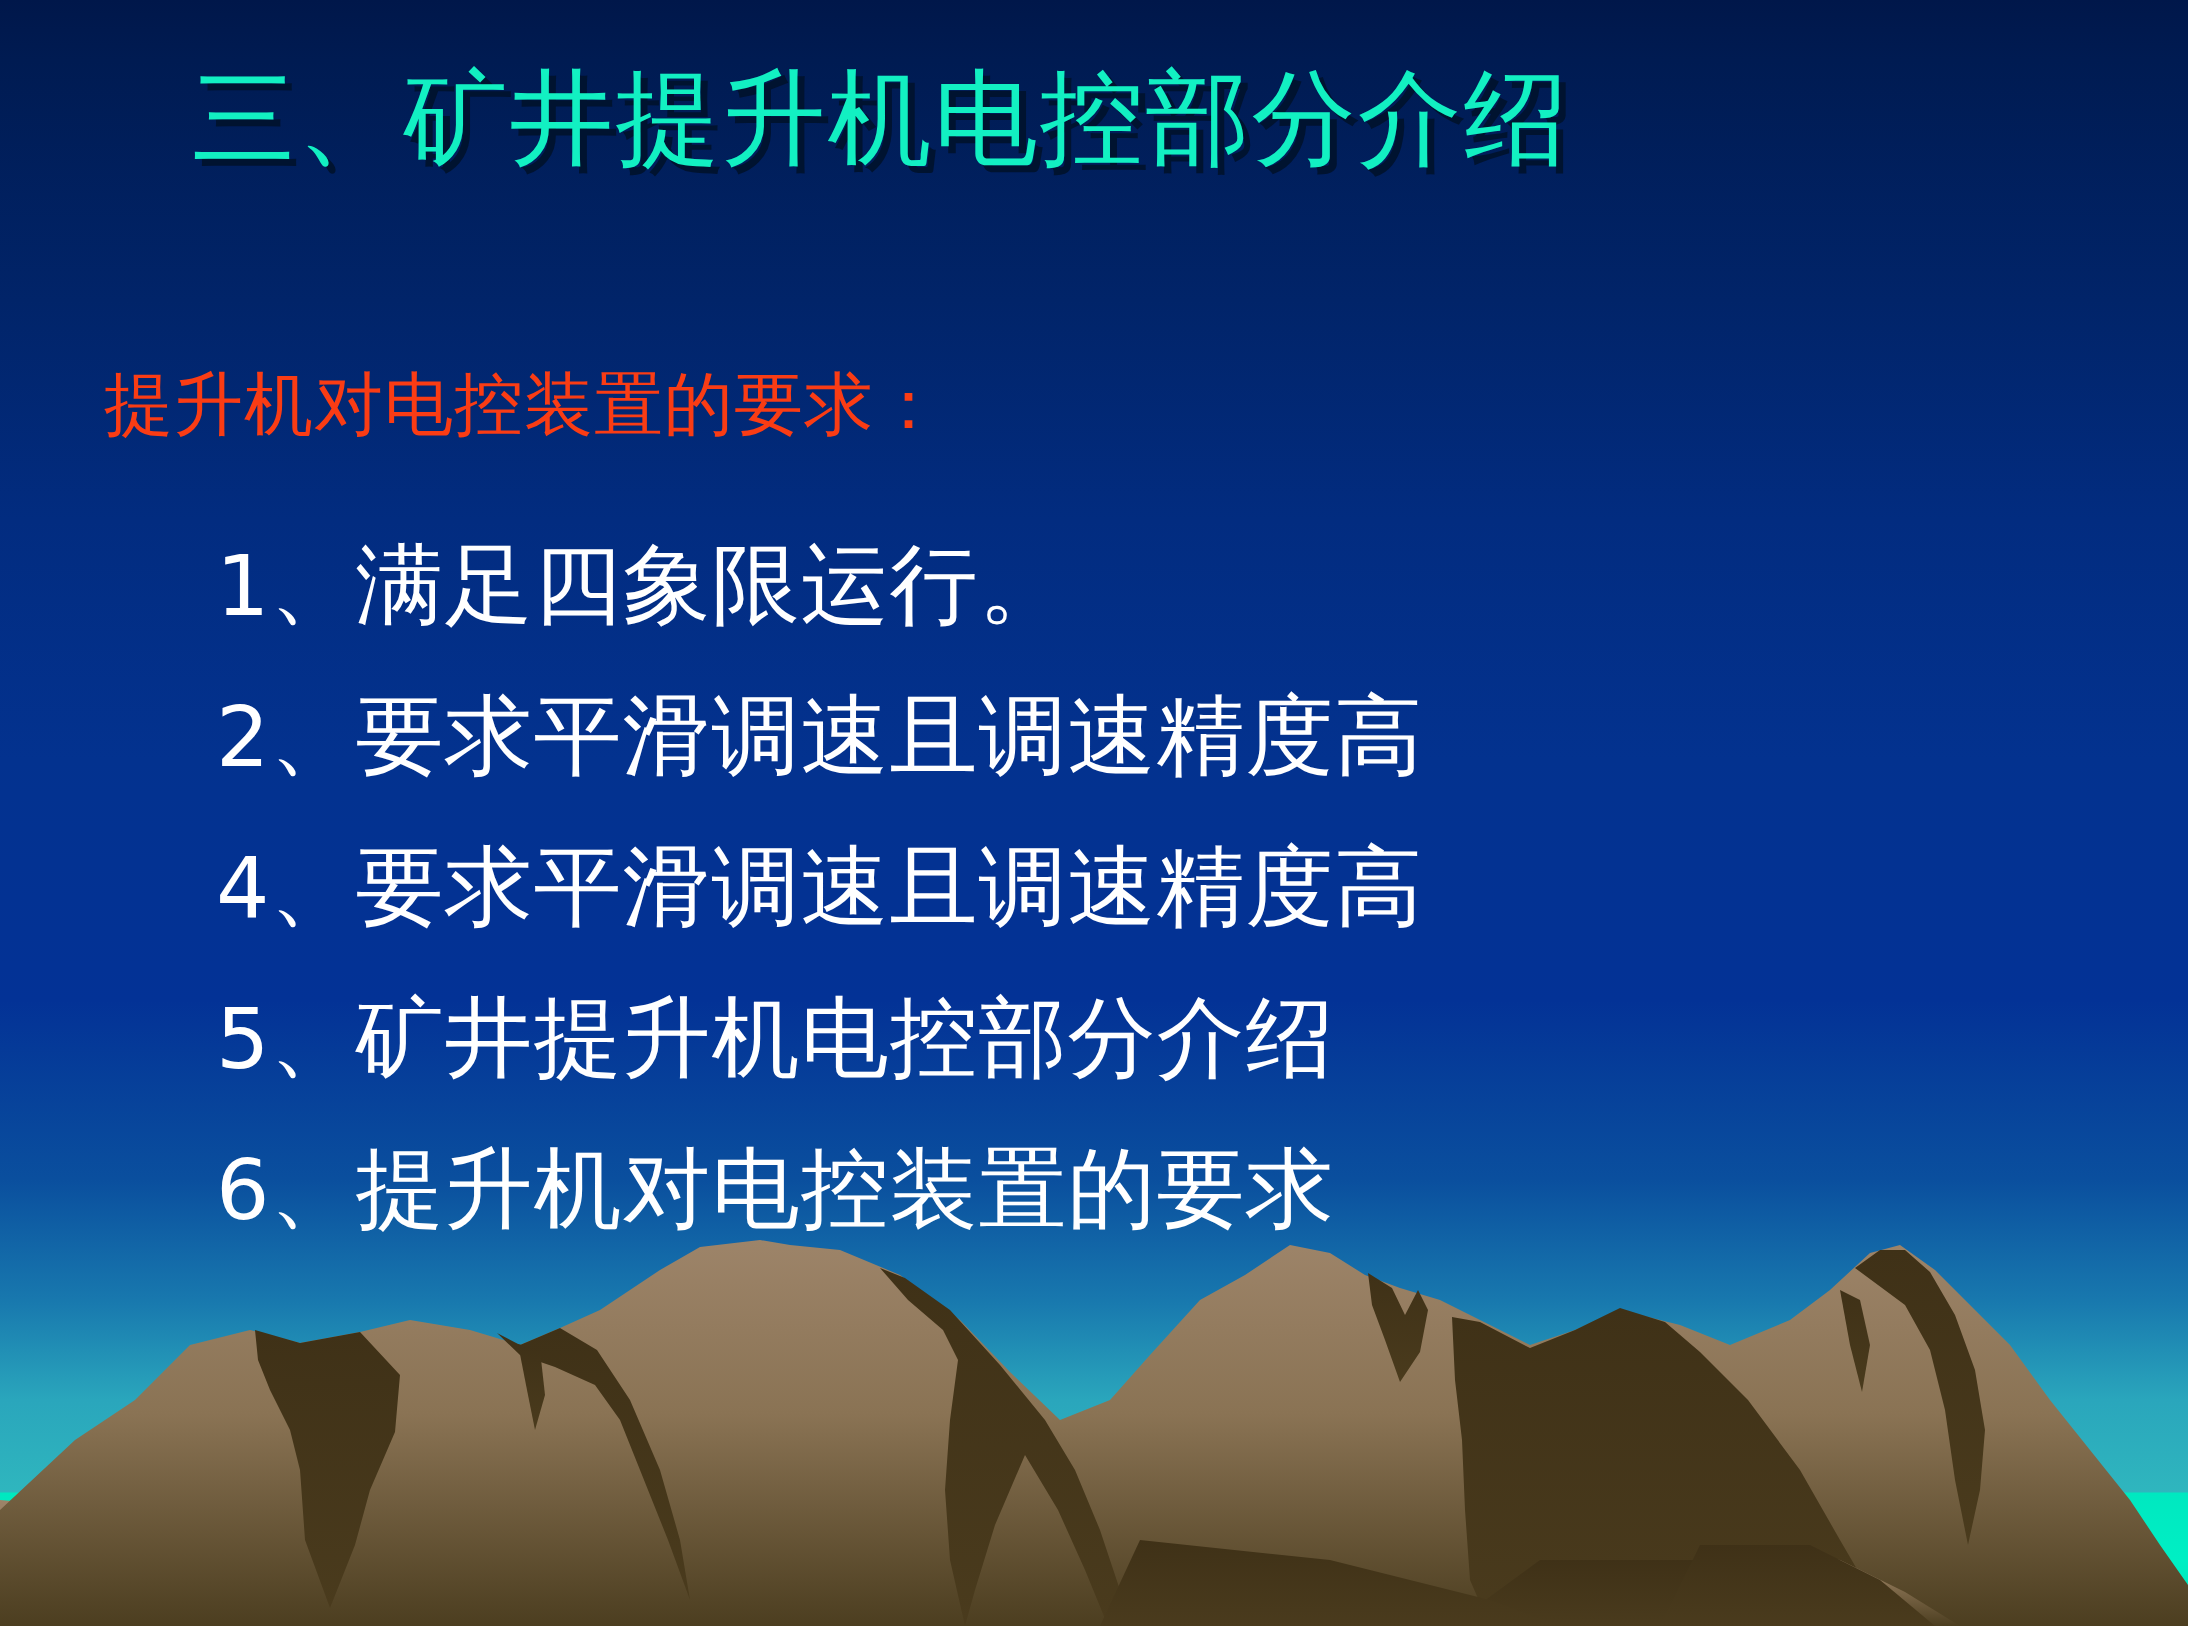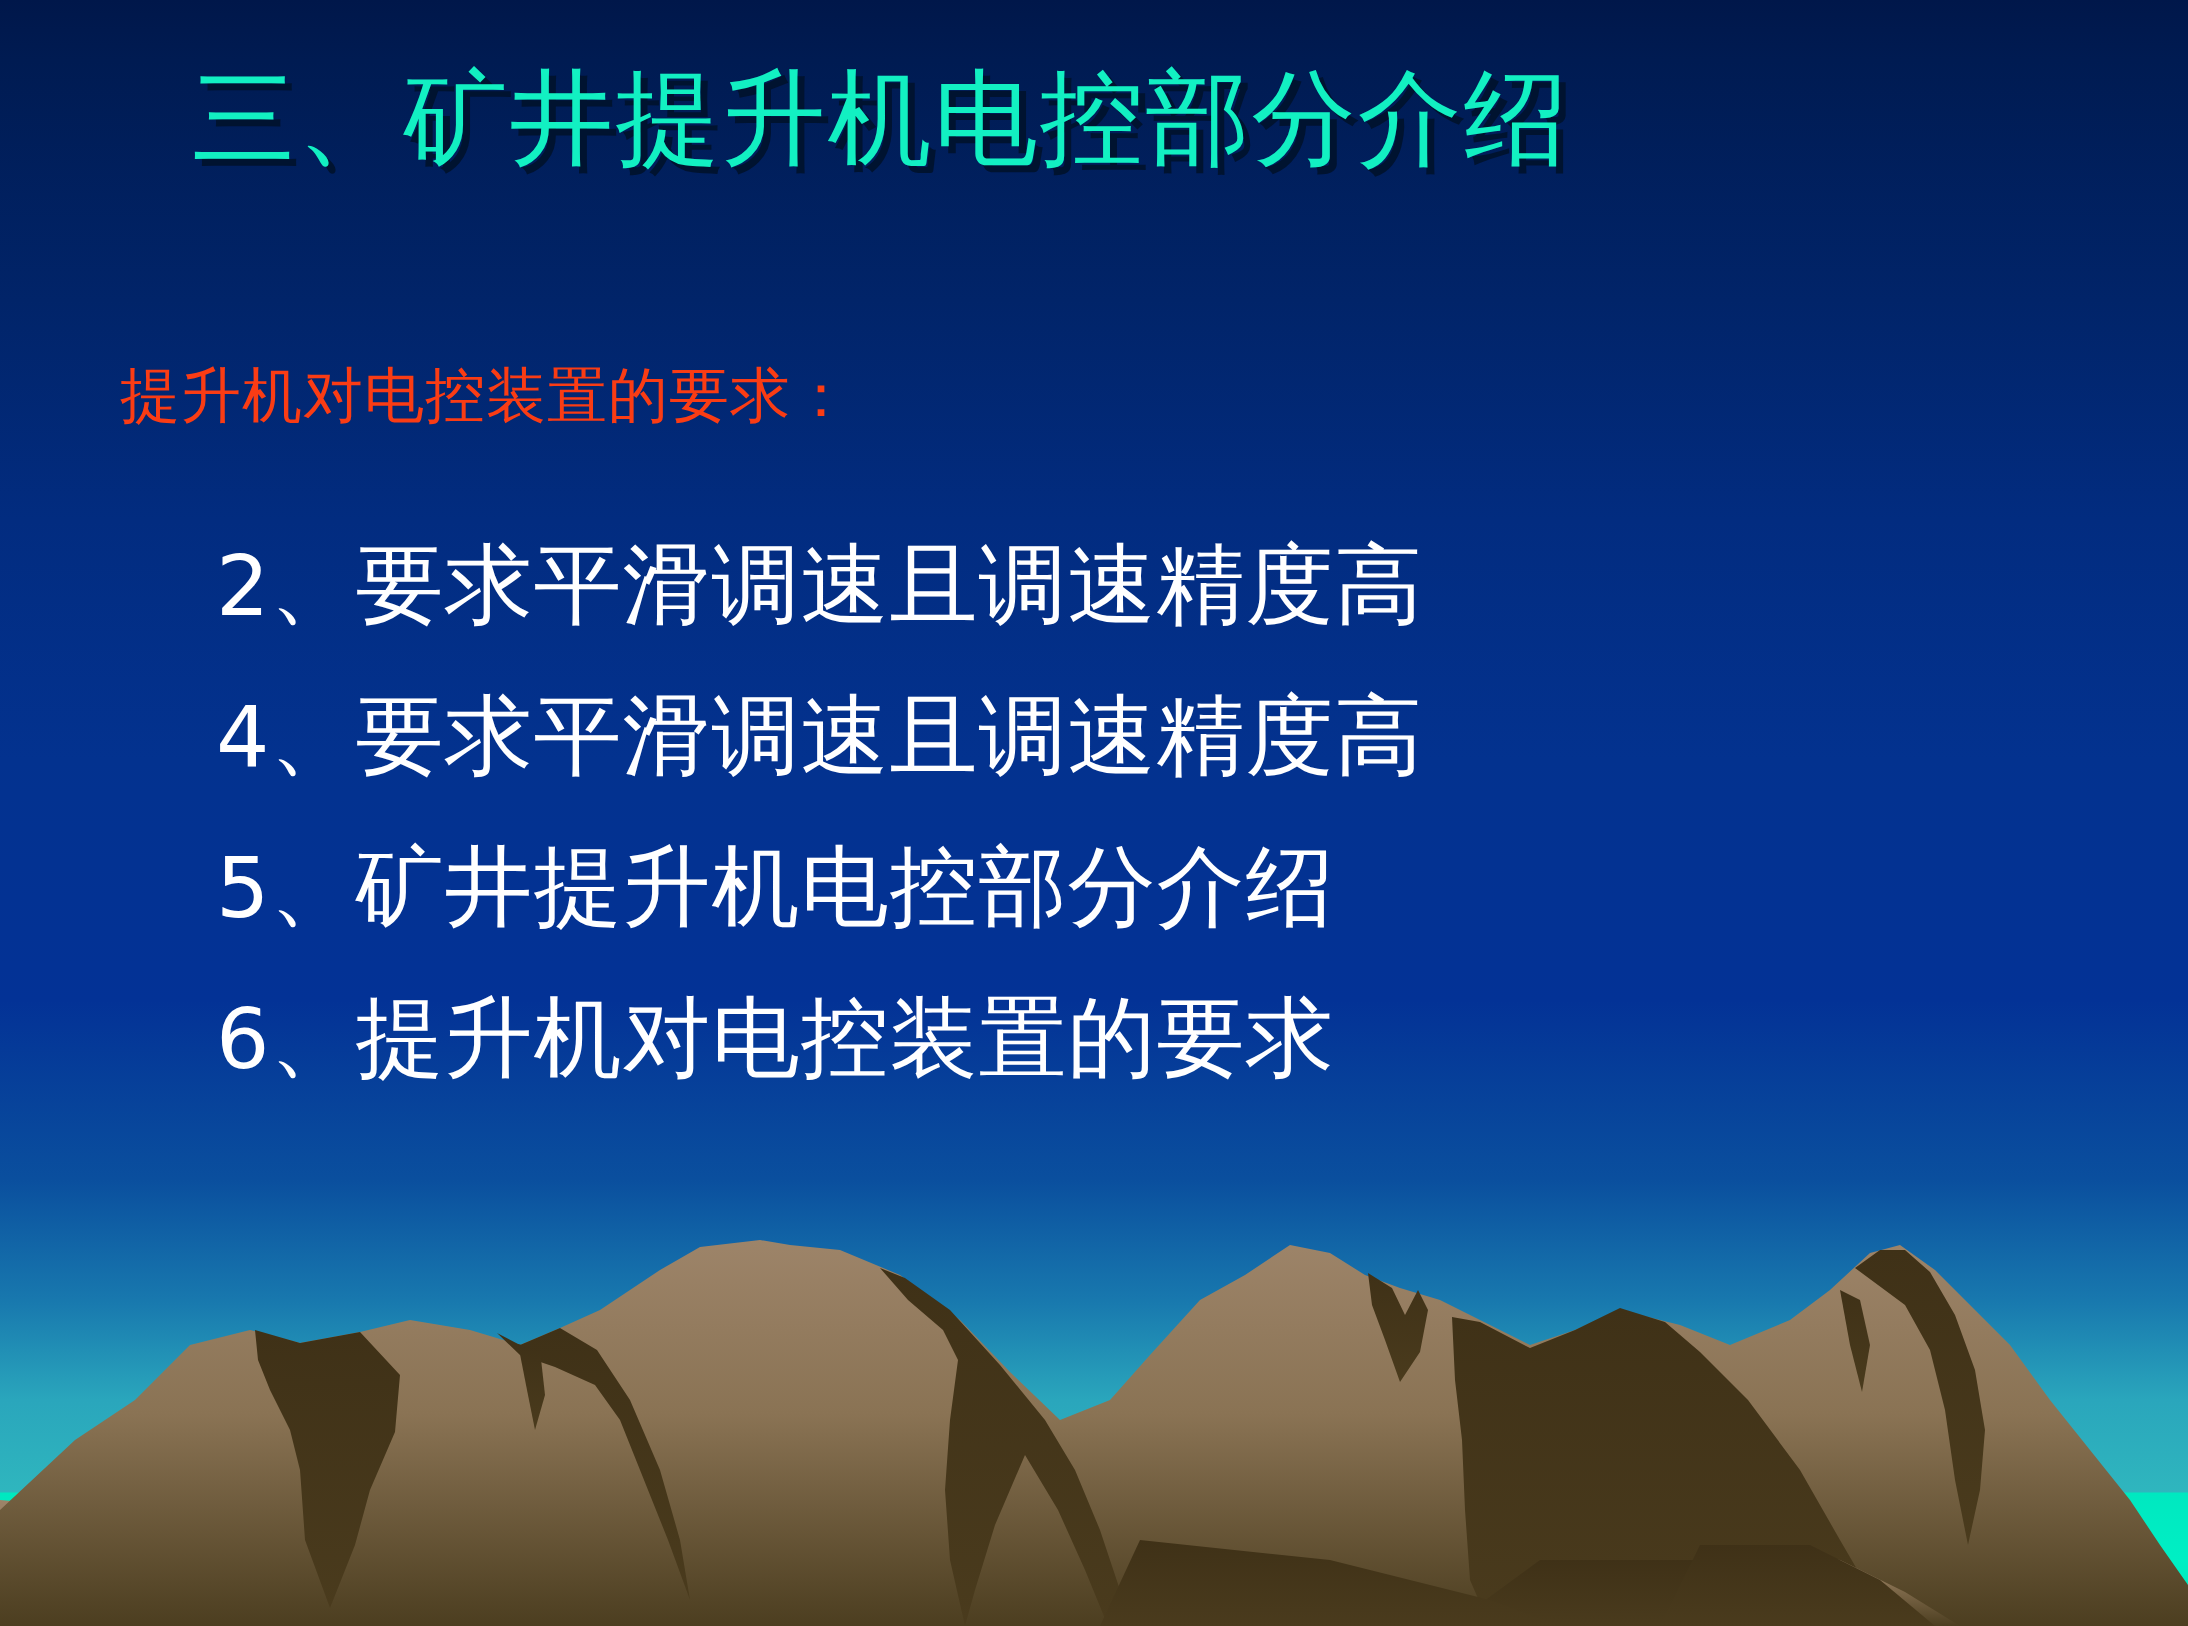--- a/index.html
+++ b/index.html
@@ -55,28 +55,28 @@
     letter-spacing: 2px;
     color: #12F0C2;
     text-shadow: 7px 7px 0 #001330;
     white-space: nowrap;
     font-family: "DejaVu Serif", "Liberation Serif", serif;
   }
 
   
   #subtitle {
     position: absolute;
-    left: 120px;
+    left: 104px;
     top: 370px;
-    font-size: 60px;
+    font-size: 69px;
     line-height: 1.0;
     color: #FA3C14;
     white-space: nowrap;
     letter-spacing: 1px;
-    font-family: Liberation Mono, monospace;
+    font-family: Liberation Sans, sans-serif;
   }
 
   
   #list {
     position: absolute;
     left: 216px;
     top: 510px;
     width: 1900px;
   }
   .list-item {
@@ -215,20 +215,23 @@
         M 1700,1545 L 1810,1545 L 1880,1580 L 1935,1626 L 1660,1626 Z"></path>
     </g>
   </svg>
 
   <div id="title">三、矿井提升机电控部分介绍</div>
 
   <div id="subtitle">提升机对电控装置的要求：</div>
 
   <div id="list">
 
+    <div class="list-item">
+      <span class="num">1、</span><span class="txt">满足四象限运行。</span>
+    </div>
 
     <div class="list-item">
       <span class="num">2、</span><span class="txt">要求平滑调速且调速精度高</span>
     </div>
 
 
     <div class="list-item">
       <span class="num">4、</span><span class="txt">要求平滑调速且调速精度高</span>
     </div>
 

